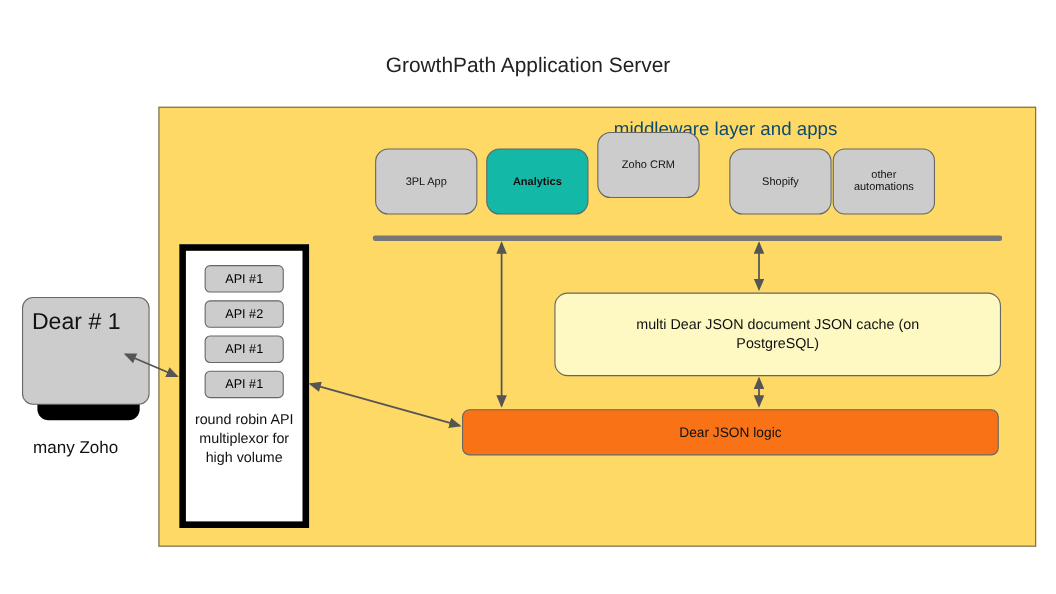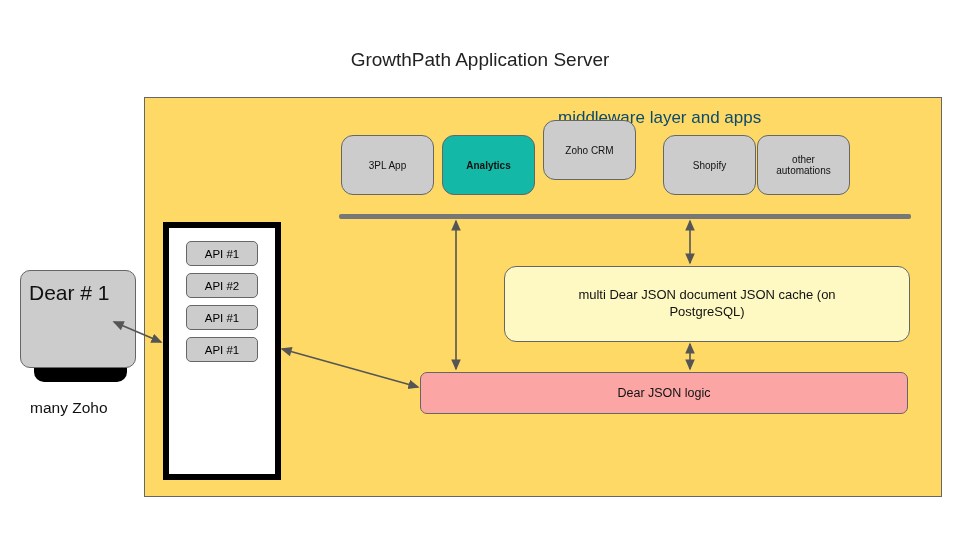--- a/index.html
+++ b/index.html
@@ -83,21 +83,21 @@
     padding: 6px 40px;
     line-height: 1.3;
   }
   
   .logic-box {
     position: absolute;
     left: 420px;
     top: 372px;
     width: 488px;
     height: 42px;
-    background: #fca5a5;
+    background: #f97316;
     border: 1px solid #666;
     border-radius: 7px;
     display: flex;
     align-items: center;
     justify-content: center;
     font-size: 12.5px;
     color: #111;
   }
   
   .multiplexor {
@@ -189,20 +189,21 @@
 <div class="cache-box">multi Dear JSON document JSON cache (on PostgreSQL)</div>
 
 <div class="logic-box">Dear JSON logic</div>
 
 <div class="multiplexor">
   <div style="height:6px;"></div>
   <div class="api">API #1</div>
   <div class="api">API #2</div>
   <div class="api">API #1</div>
   <div class="api">API #1</div>
+  <div class="multiplexor-label">round robin API multiplexor for high volume</div>
 </div>
 
 <div class="dear-shadow"></div>
 <div class="dear-box">Dear # 1</div>
 <div class="many-dears">many Zoho</div>
 
 <svg class="arrows" viewBox="0 0 960 540">
   <defs>
     <marker id="arrowhead" markerWidth="8" markerHeight="8" refX="6" refY="3" orient="auto">
       <path d="M0,0 L7,3 L0,6 Z" fill="#555"></path>

